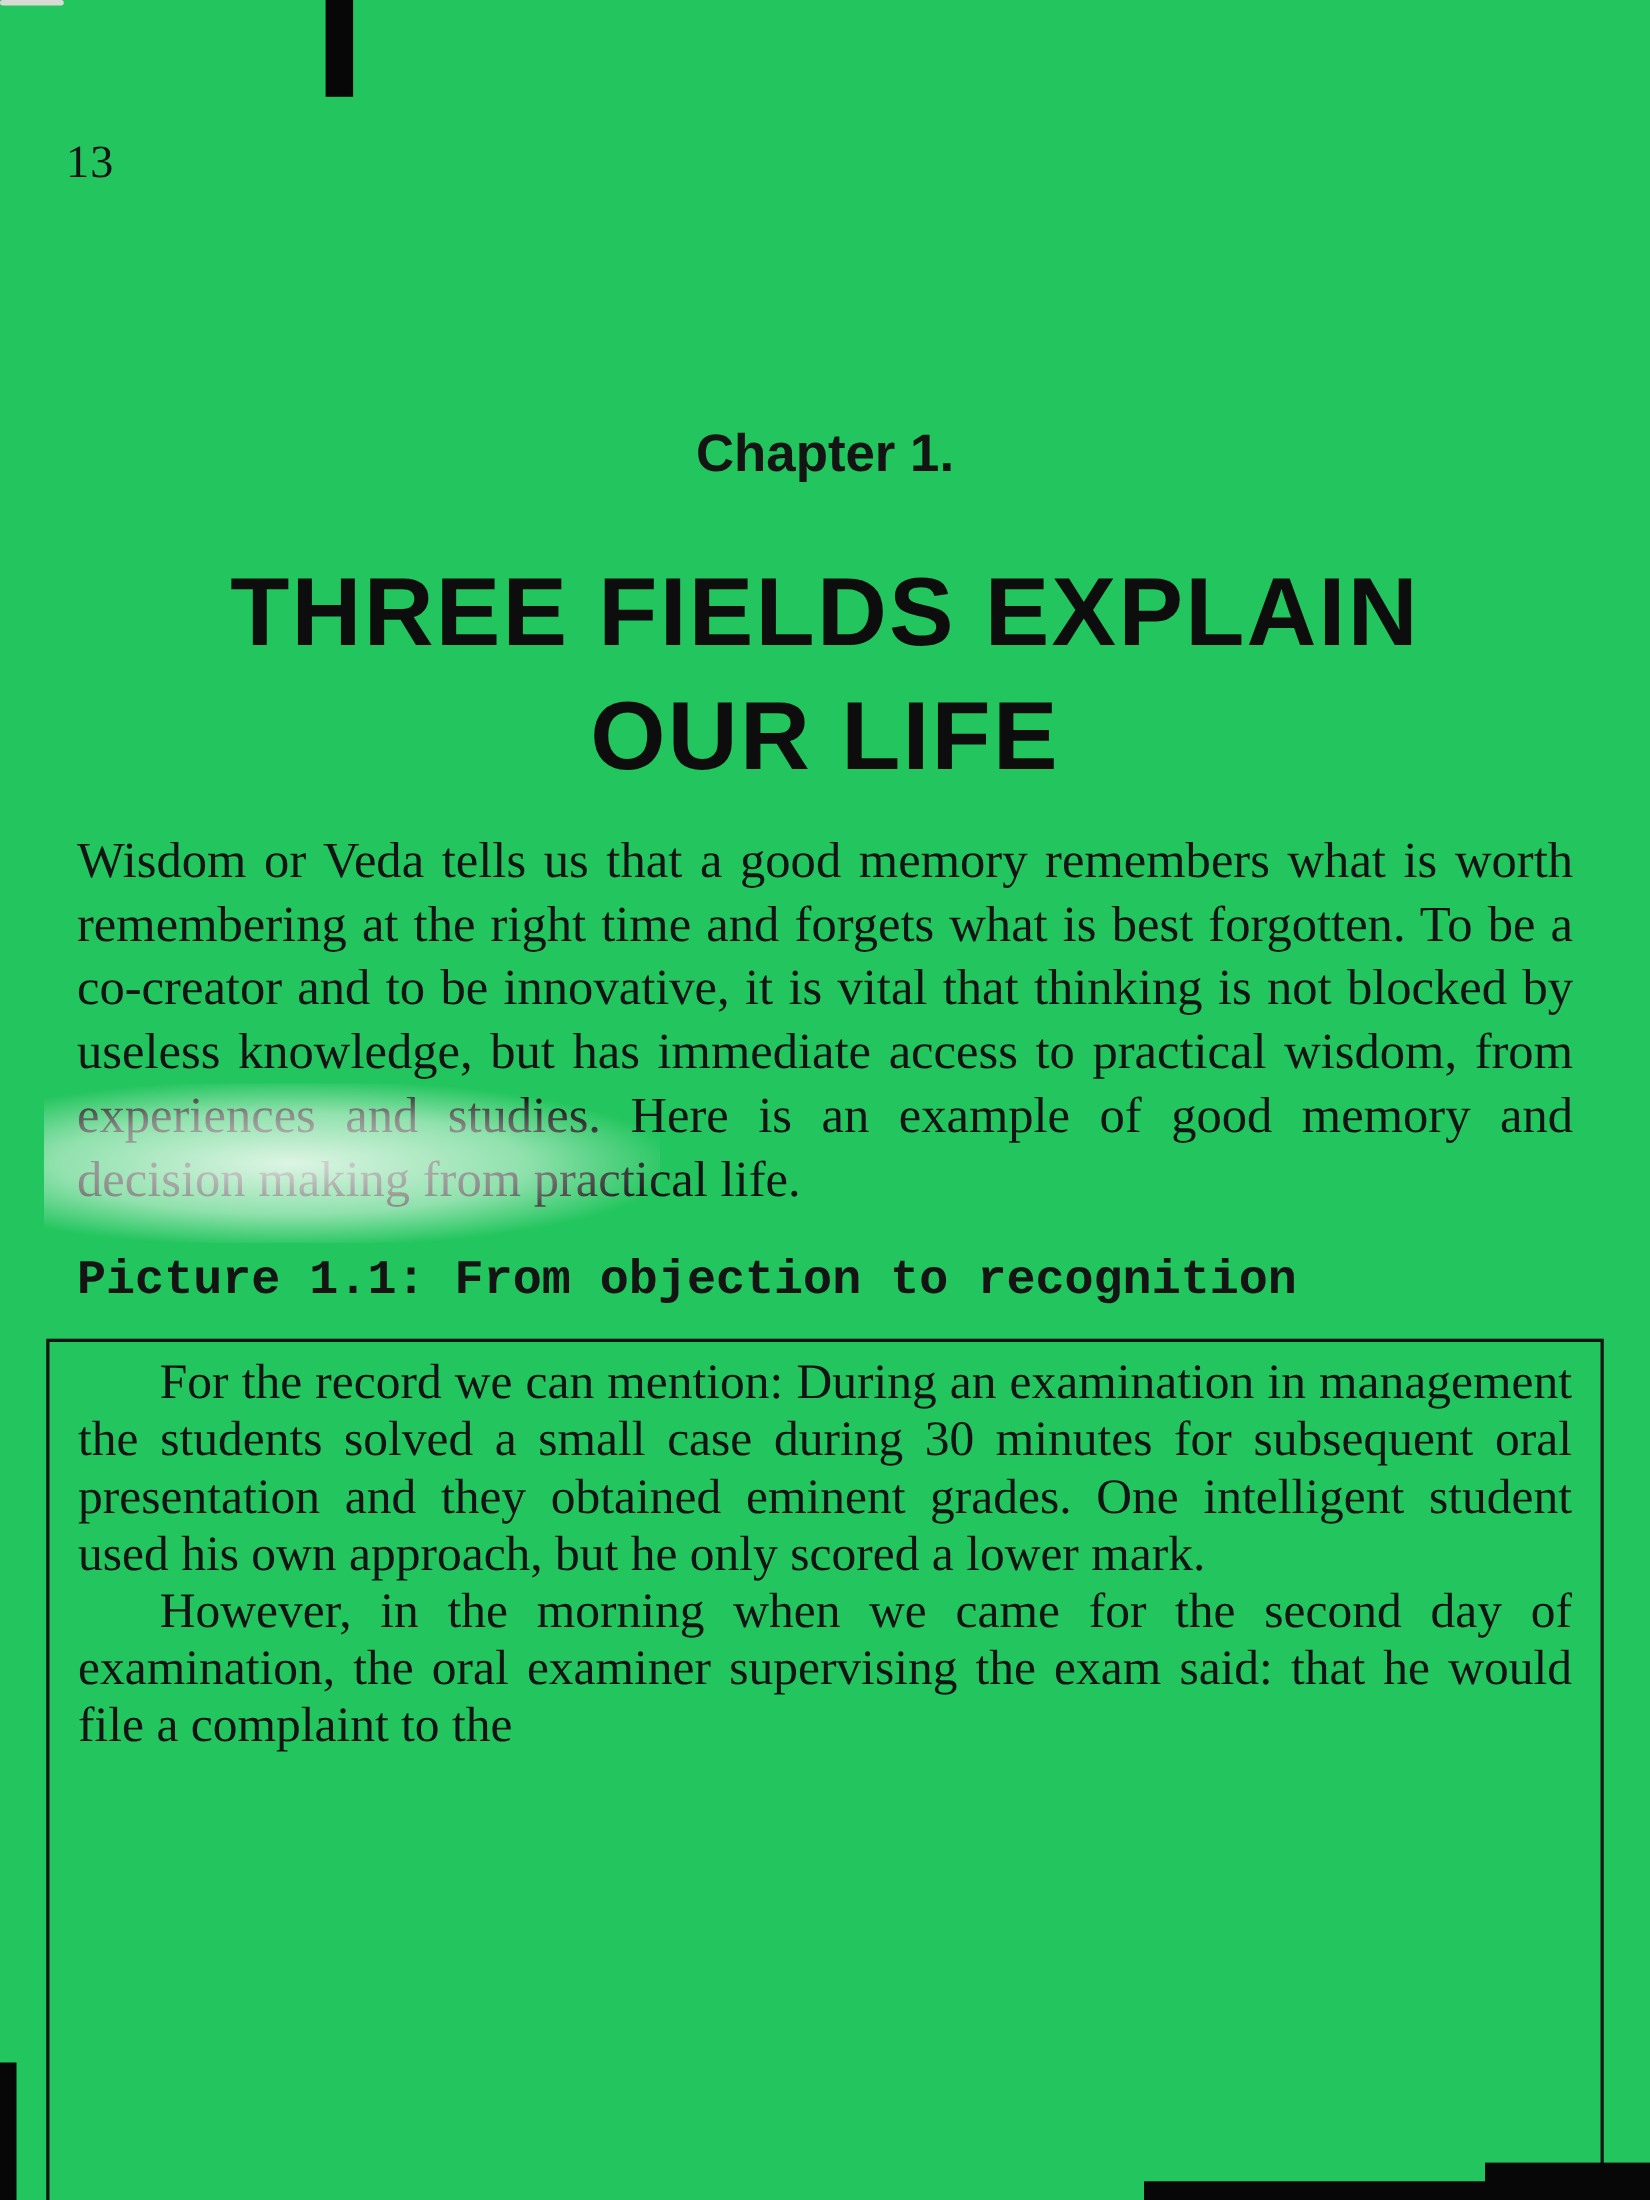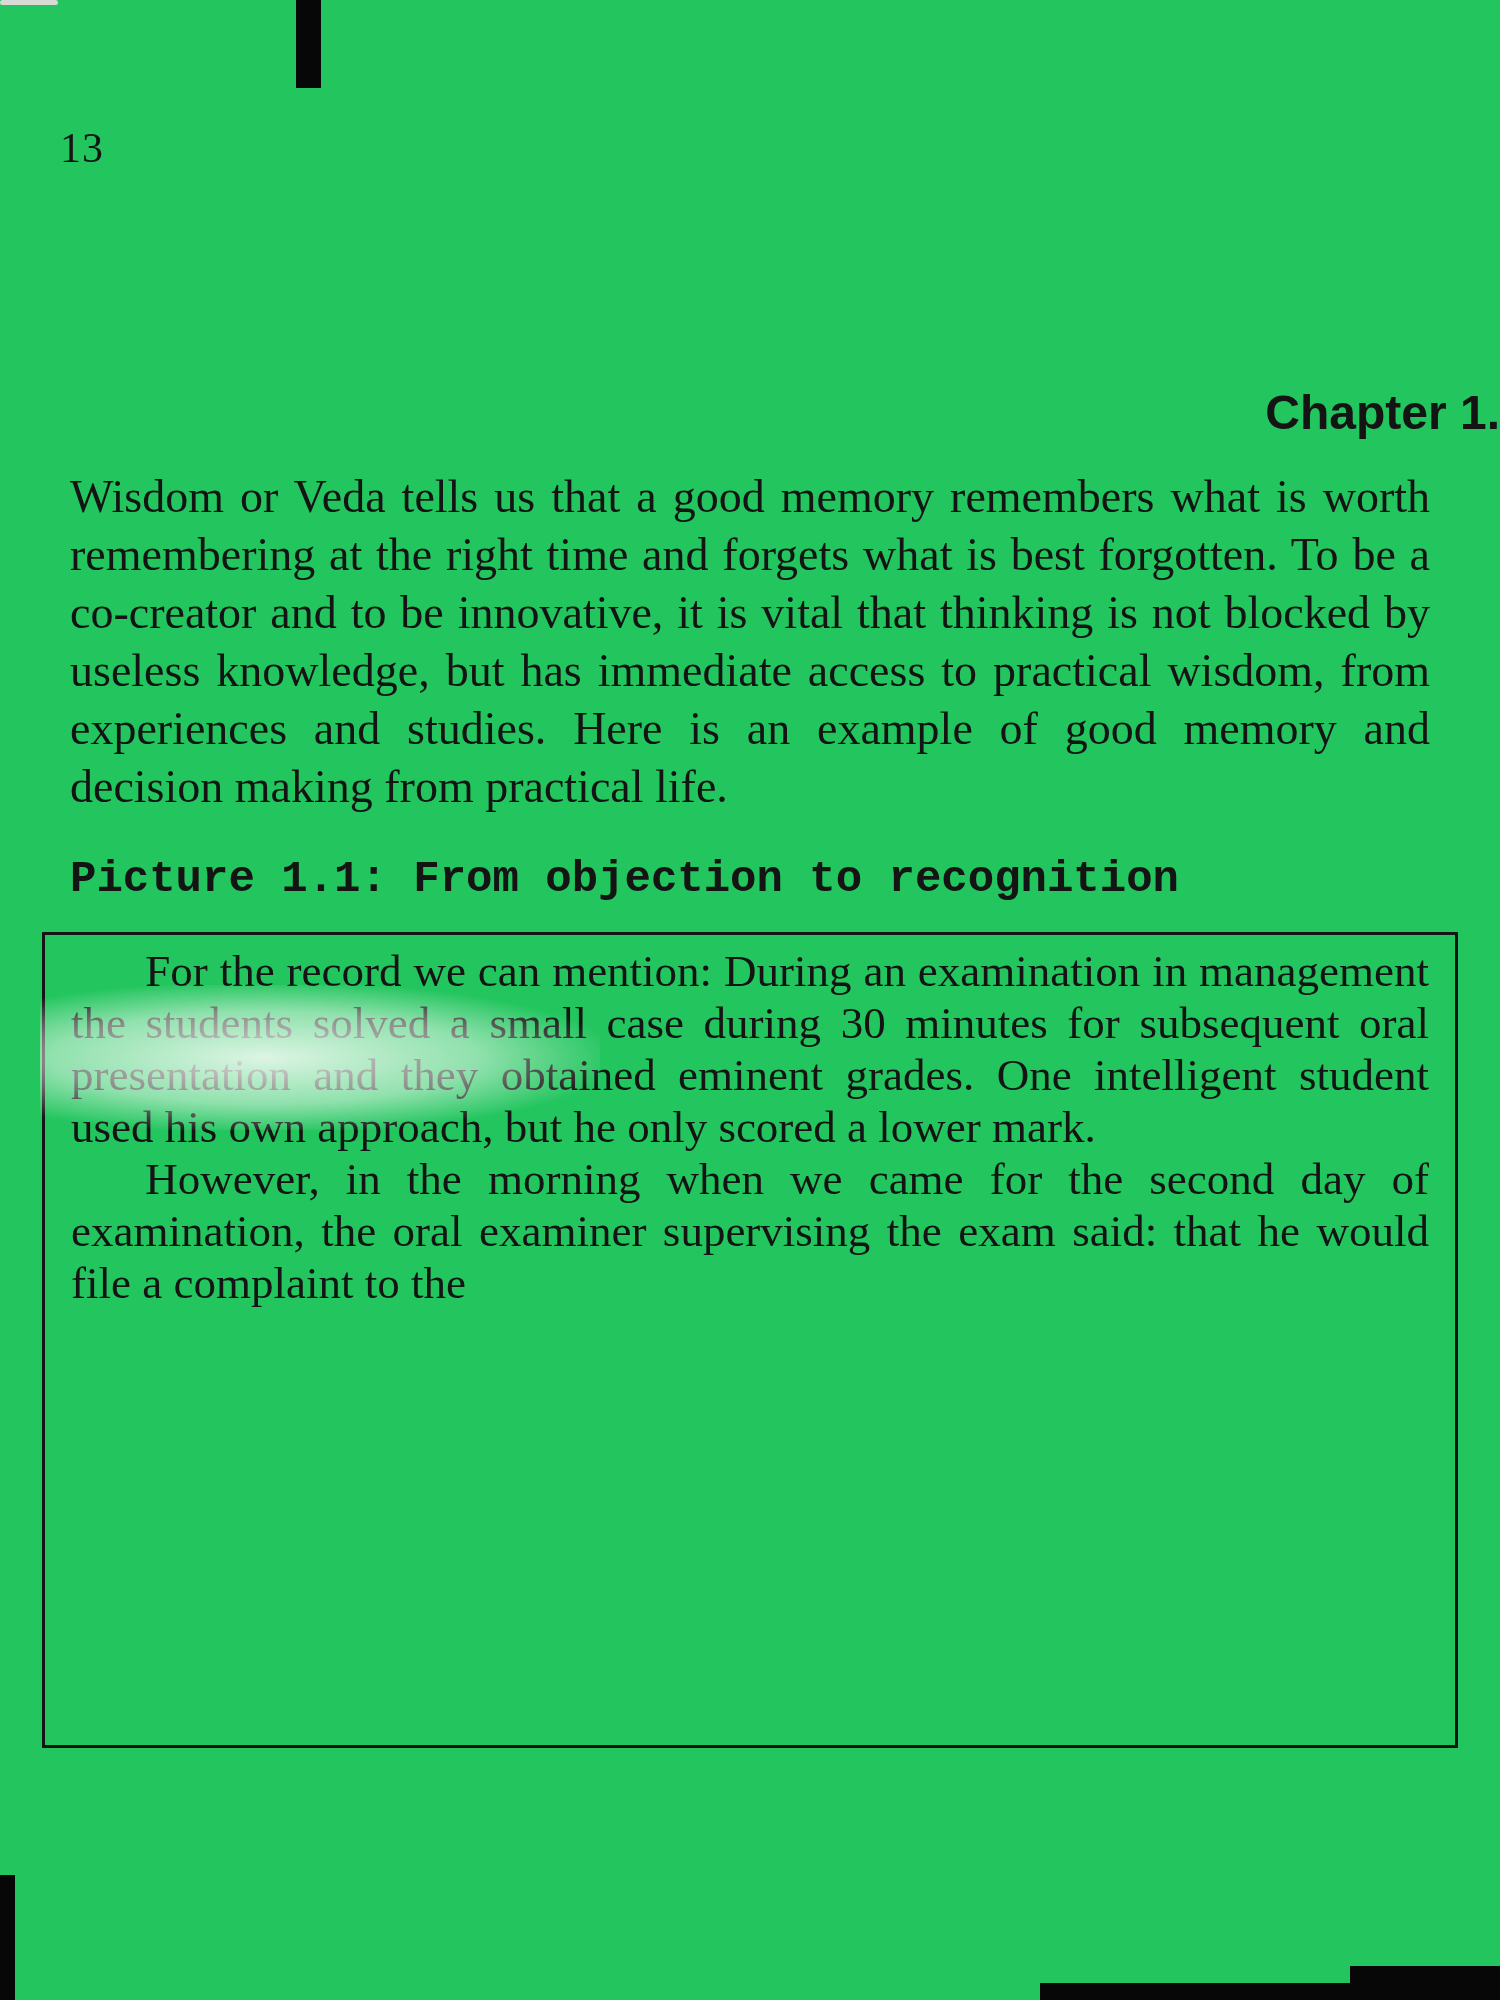--- a/index.html
+++ b/index.html
@@ -14,21 +14,21 @@
     width:1500px; height:2000px;
     background:#22c55e;
     overflow:hidden;
   }
   .page-number {
     position:absolute; top:124px; left:60px;
     font-size:42px; letter-spacing:1px;
   }
   .chapter {
     margin:380px 0 0;
-    text-align:right;
+    text-align:center;
     font-family:"Liberation Sans", sans-serif;
     font-weight:700; font-size:48px;
   }
   .book-title {
     margin:60px 70px 0;
     text-align:center;
     font-family:"Liberation Sans", sans-serif;
     font-weight:700; font-size:88px;
     line-height:1.28; letter-spacing:2px;
     color:#0d0d0d;
@@ -85,20 +85,24 @@
 
 <main class="sheet">
 
   <div class="artifact top-mark"></div>
   <div class="faint-dash"></div>
 
   <div class="page-number">13</div>
 
   <div class="chapter">Chapter 1.</div>
 
+  <h1 class="book-title">
+    <span class="line">THREE FIELDS EXPLAIN</span>
+    <span class="line">OUR LIFE</span>
+  </h1>
 
 
   <p class="intro">Wisdom or Veda tells us that a good memory remembers what is worth remembering at the right time and forgets what is best forgotten. To be a co-creator and to be innovative, it is vital that thinking is not blocked by useless knowledge, but has immediate access to practical wisdom, from experiences and studies. Here is an example of good memory and decision making from practical life.</p>
 
   <div class="smudge"></div>
 
   <h3 class="picture-heading">Picture 1.1: From objection to recognition</h3>
 
   <section class="excerpt-box">
     <p>For the record we can mention: During an examination in management the students solved a small case during 30 minutes for subsequent oral presentation and they obtained eminent grades. One intelligent student used his own approach, but he only scored a lower mark.</p>

